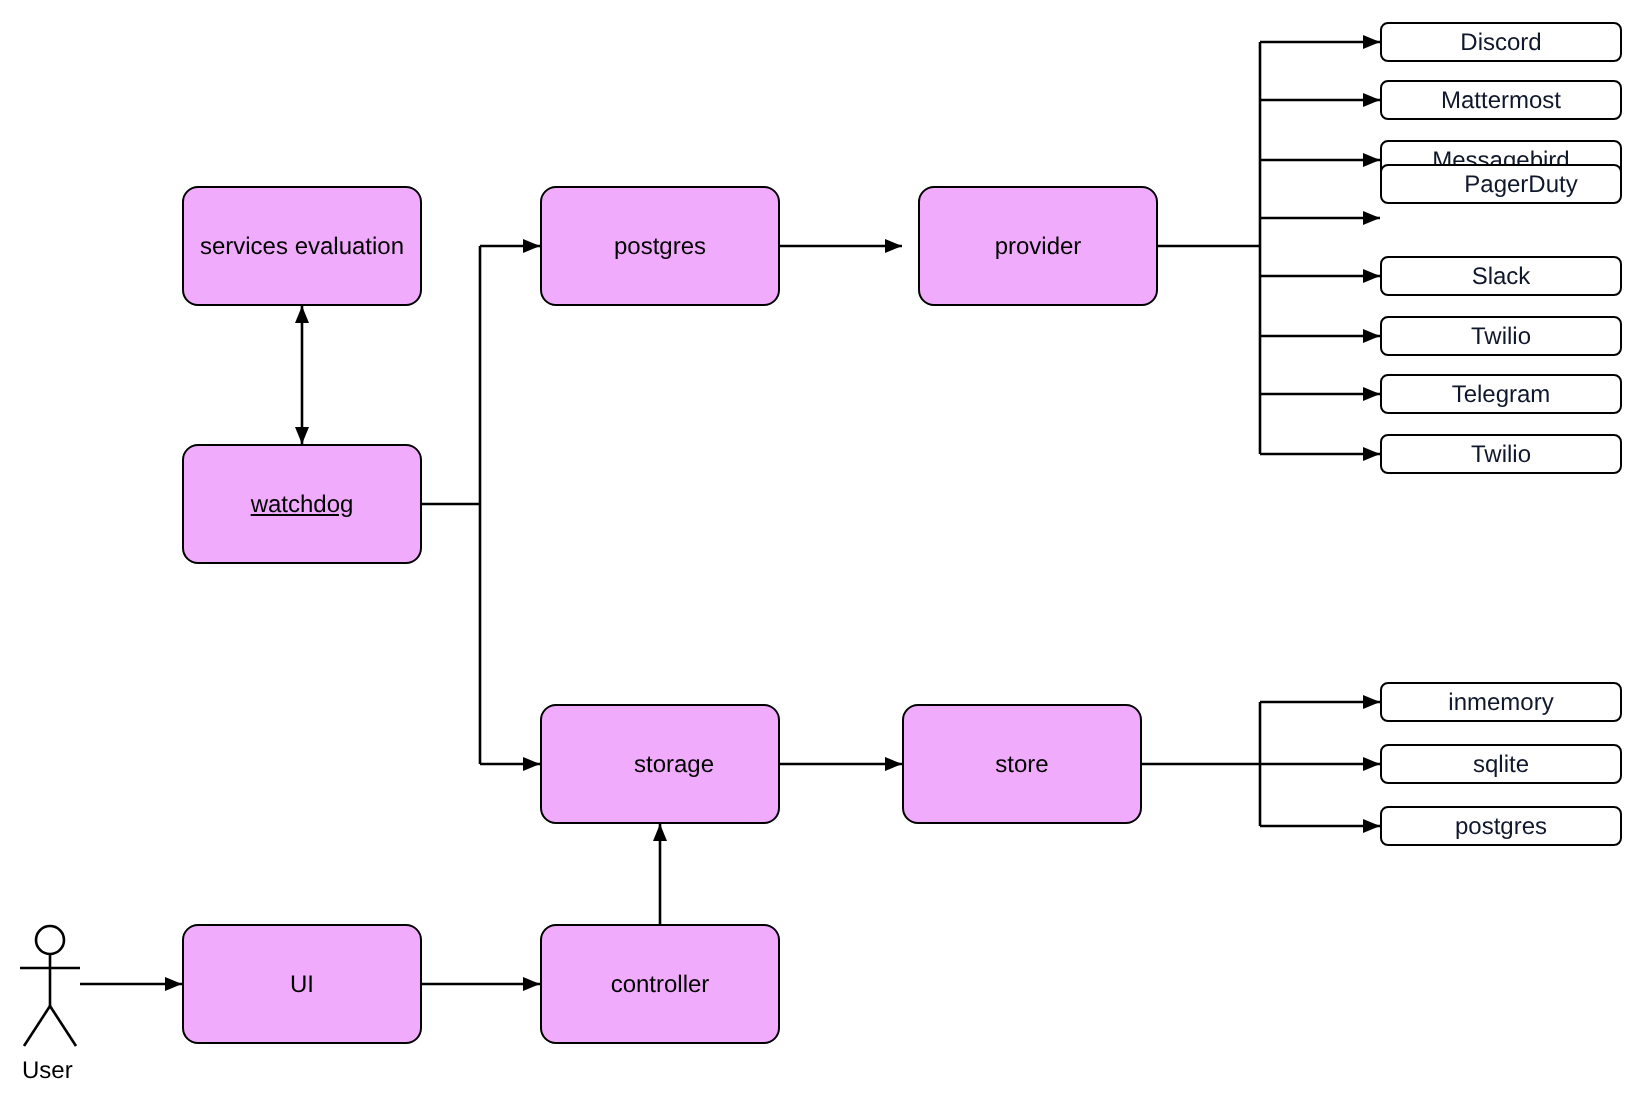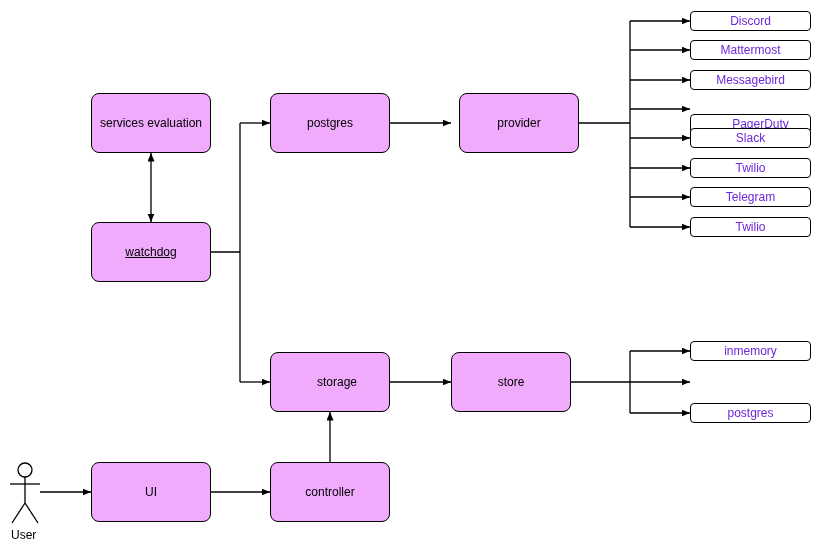--- a/index.html
+++ b/index.html
@@ -45,36 +45,36 @@
     left: 690px;
     width: 121px;
     height: 20px;
     border: 1px solid #000000;
     border-radius: 4px;
     background: #ffffff;
     display: flex;
     align-items: center;
     justify-content: center;
     font-size: 12px;
-    color: #6d28d9;
+    color: #0f172a;
   }
   
   #n-services   { left: 91px;  top: 93px;  }
   #n-watchdog   { left: 91px;  top: 222px; text-decoration: underline; }
   #n-alerting   { left: 270px; top: 93px;  }
   #n-provider   { left: 459px; top: 93px;  }
   #n-storage    { left: 270px; top: 352px; padding-left: 16px; }
   #n-store      { left: 451px; top: 352px; }
   #n-ui         { left: 91px;  top: 462px; }
   #n-controller { left: 270px; top: 462px; }
   
   #p-0 { top: 11px;  }
   #p-1 { top: 40px;  }
   #p-2 { top: 70px;  }
-  #p-3 { top: 114px; padding-left: 20px;  }
+  #p-3 { top: 82px; padding-left: 20px;  }
   #p-4 { top: 128px; }
   #p-5 { top: 158px; }
   #p-6 { top: 187px; }
   #p-7 { top: 217px; }
   
   #s-0 { top: 341px; }
   #s-1 { top: 372px; }
   #s-2 { top: 403px; }
   .edge {
     fill: none;
@@ -157,17 +157,18 @@
   <div class="leaf" id="p-0">Discord</div>
   <div class="leaf" id="p-1">Mattermost</div>
   <div class="leaf" id="p-2">Messagebird</div>
   <div class="leaf" id="p-3">PagerDuty</div>
   <div class="leaf" id="p-4">Slack</div>
   <div class="leaf" id="p-5">Twilio</div>
   <div class="leaf" id="p-6">Telegram</div>
   <div class="leaf" id="p-7">Twilio</div>
 
   <div class="leaf" id="s-0">inmemory</div>
+  <div class="leaf" id="s-1">sqlite</div>
   <div class="leaf" id="s-2">postgres</div>
 
   <div id="actor-label">User</div>
 
 </div>
 
 </body></html>

